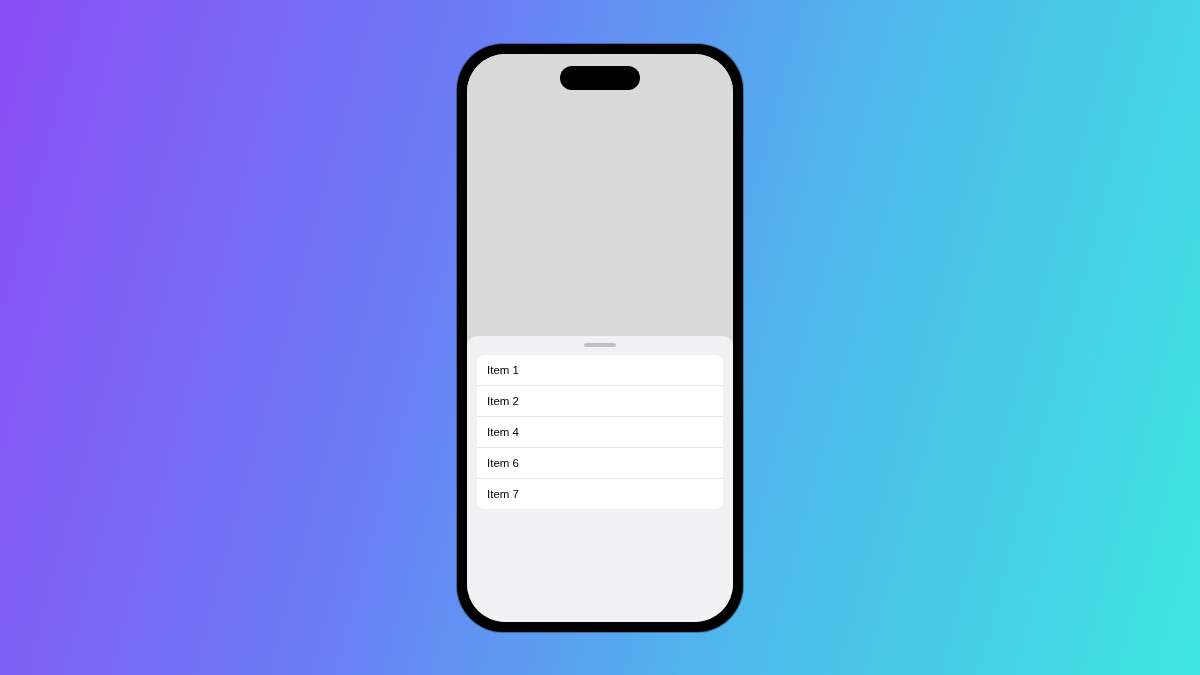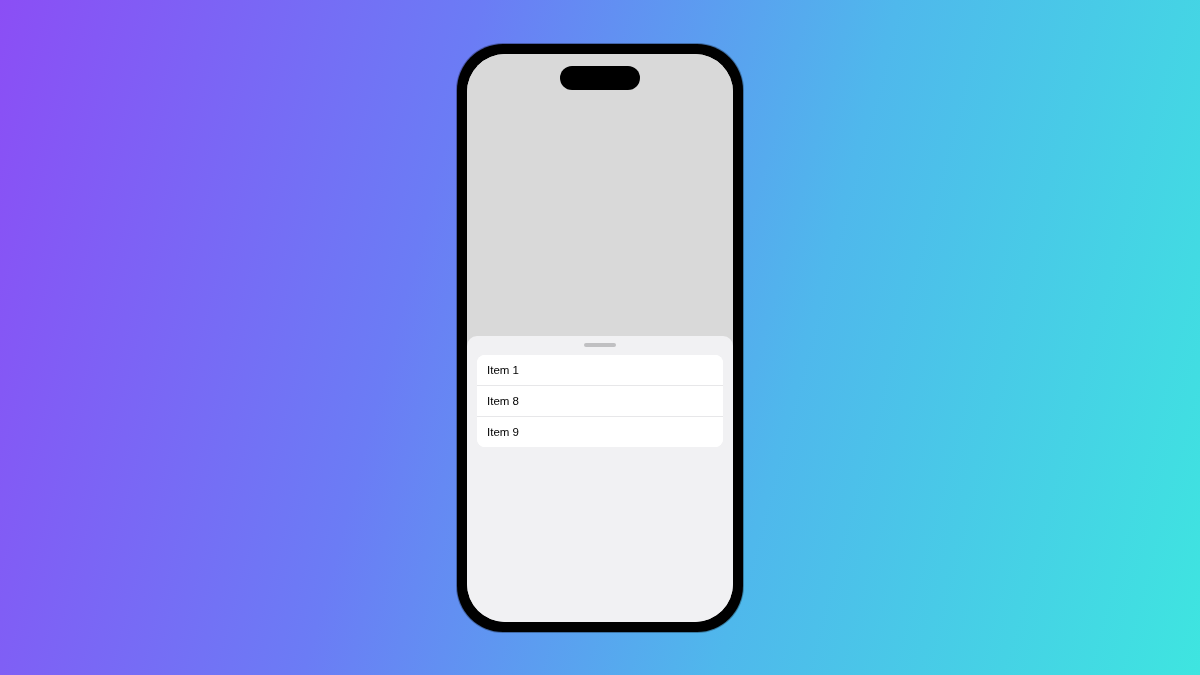--- a/index.html
+++ b/index.html
@@ -103,22 +103,28 @@
   <div class="phone-screen">
     <div class="dynamic-island"></div>
     <div class="upper-area"></div>
     <div class="bottom-sheet">
       <div class="grabber"></div>
       <div class="list-container">
         <div class="list-item">
           <span>Item 1</span>
         </div>
         <div class="list-item">
-          <span>Item 8</span>
+          <span>Item 2</span>
         </div>
         <div class="list-item">
-          <span>Item 9</span>
+          <span>Item 4</span>
+        </div>
+        <div class="list-item">
+          <span>Item 6</span>
+        </div>
+        <div class="list-item">
+          <span>Item 7</span>
         </div>
 
       </div>
     </div>
   </div>
 </div>
 
 </body></html>

